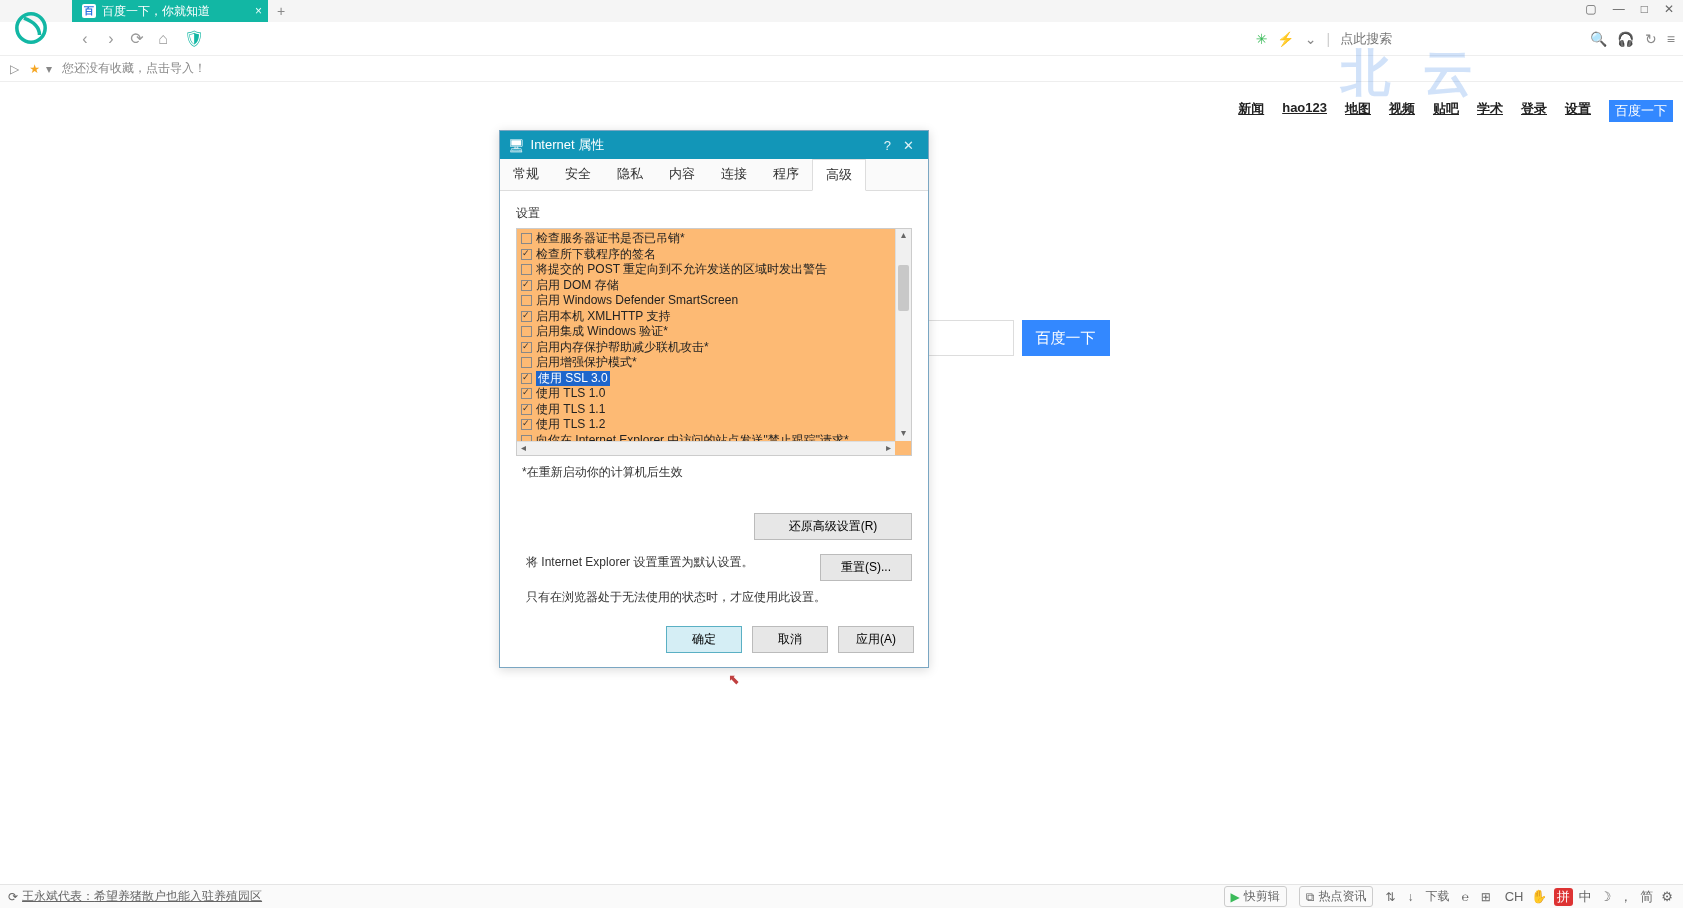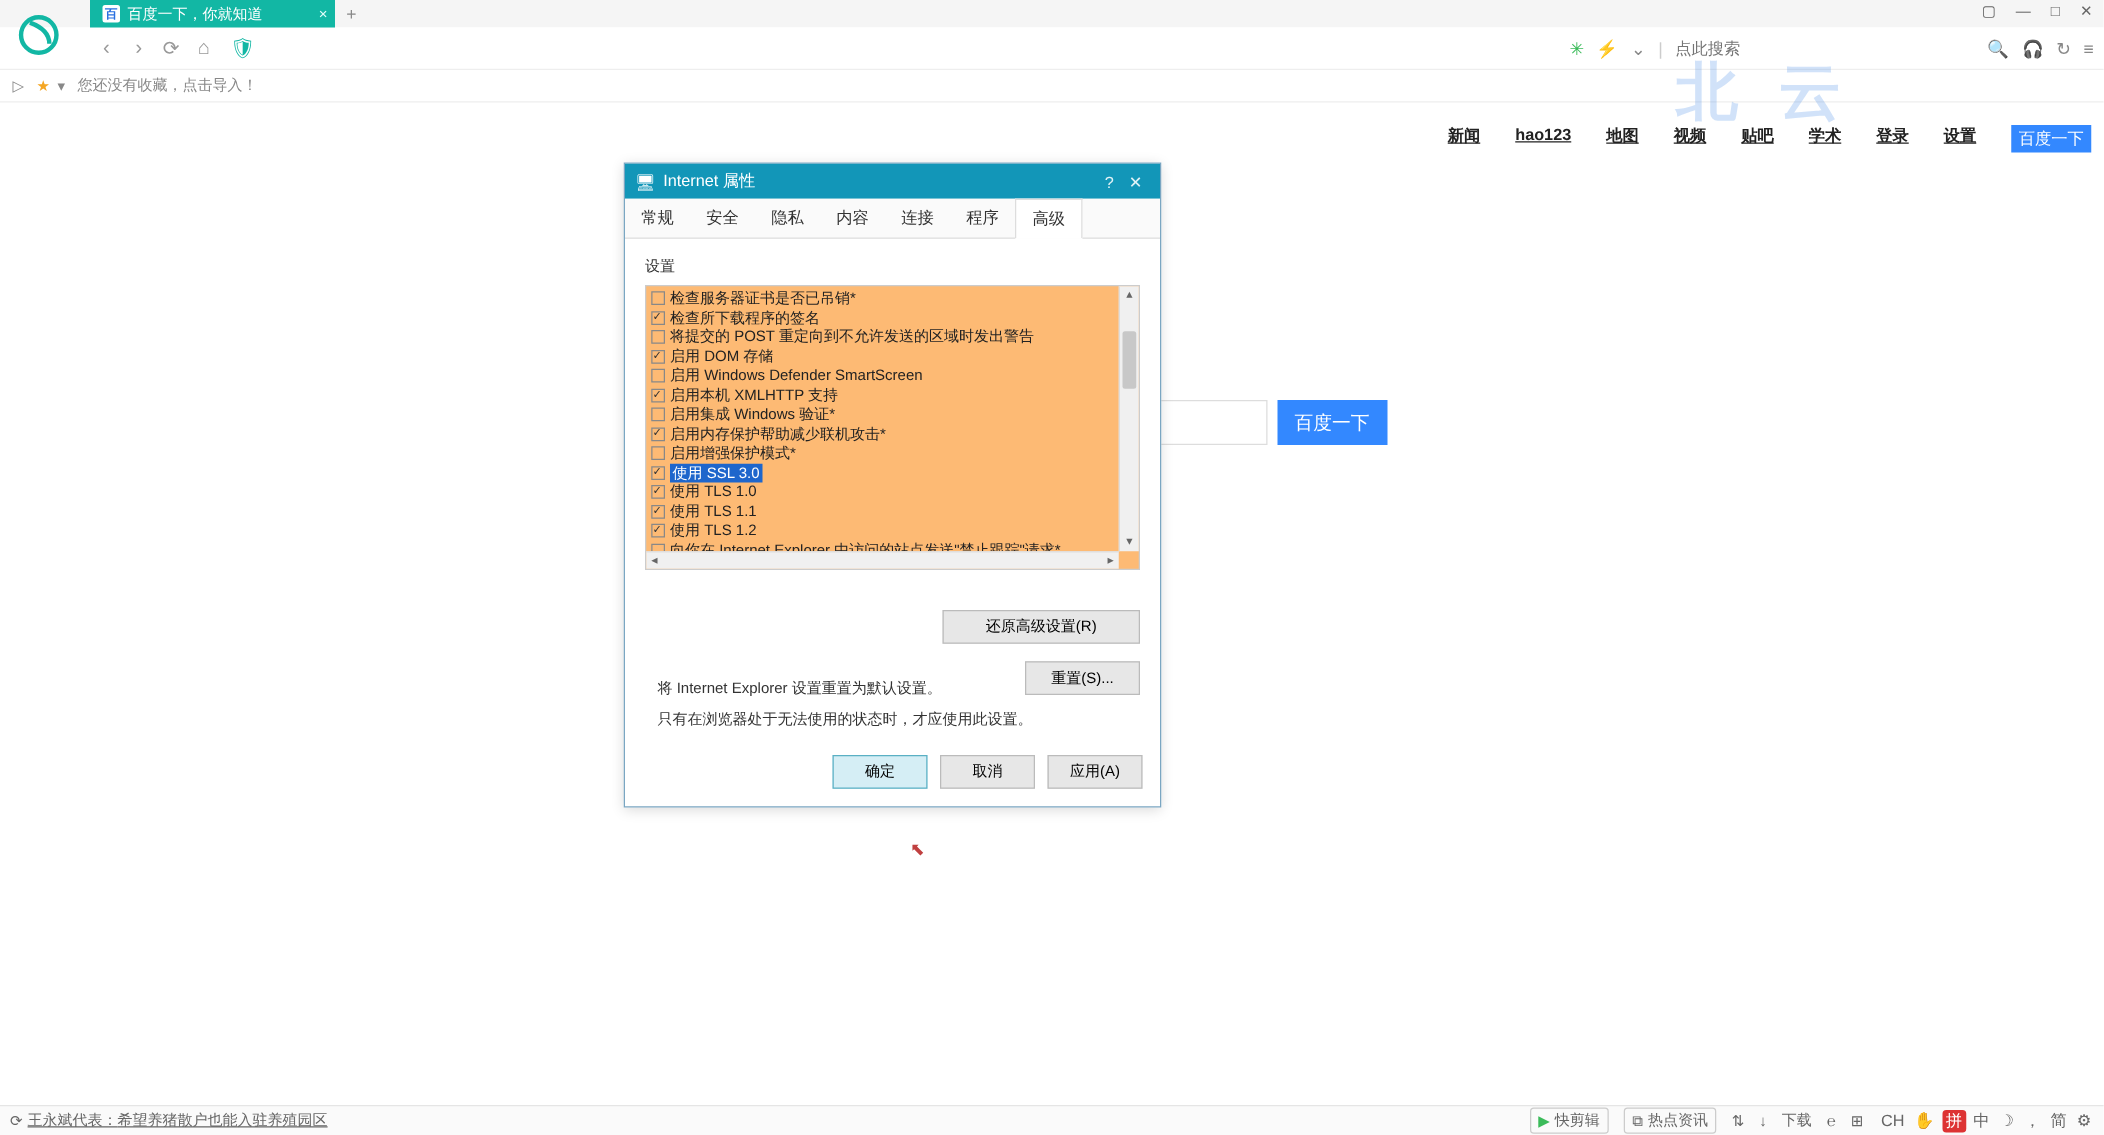--- a/index.html
+++ b/index.html
@@ -29,21 +29,21 @@
 
 .bookmarks { height: 26px; display:flex; align-items:center; padding: 0 10px; border-bottom: 1px solid #eee; font-size: 12px; color:#555; }
 .bookmarks .bk-icon { color:#888; margin-right:10px; }
 .bookmarks .star { color:#f5a623; margin-right:6px; }
 .bookmarks .bk-text { color:#888; }
 
 
 .watermark { position:absolute; right:200px; top:40px; color:#4b8fe8; font-size:50px; opacity:.25; letter-spacing:10px; font-weight:bold; pointer-events:none; font-family: "KaiTi", serif;}
 
 
-.baidu-nav { position: absolute; right: 10px; top: 100px; display: flex; gap: 28px; font-size: 13px; color:#222; font-weight: bold;}
+.baidu-nav { position: absolute; right: 10px; top: 100px; display: flex; gap: 18px; font-size: 13px; color:#222; font-weight: bold;}
 .baidu-nav a { color:#222; text-decoration: underline; cursor:pointer;}
 .baidu-nav .noline { text-decoration:none; }
 .baidu-nav .more-btn { background:#3388ff; color:#fff; padding:2px 6px; text-decoration:none; font-weight:normal;}
 
 .baidu-center { position:absolute; left:50%; top:320px; transform:translateX(-50%); display:flex; align-items:center;}
 .baidu-search-box { width:440px; height:36px; border:1px solid #ddd; background:#fff;}
 .baidu-btn { width:88px; height:36px; background:#3388ff; color:#fff; border:none; font-size:15px; cursor:pointer; margin-left:8px;}
 .cam-icon { position:absolute; right:100px; color:#bbb; font-size:16px; top:8px;}
 
 .footer { position:absolute; left:50%; transform:translateX(-50%); top:705px; text-align:center; font-size:12px; color:#999; line-height:22px;}
@@ -77,21 +77,21 @@
 .hscroll { position:absolute; left:0; right:16px; bottom:0; height:14px; background:#f0f0f0; border-top:1px solid #ddd; display:flex; justify-content:space-between; font-size:10px; color:#666;}
 .hscroll span { padding:0 4px; cursor:pointer;}
 
 .note { font-size:12px; color:#333; margin:8px 0 6px 6px;}
 .restore-row { display:flex; justify-content:flex-end; margin-bottom:14px;margin-top:32px;}
 .dlg-btn { background:#e7e7e7; border:1px solid #bbb; padding:4px 16px; font-size:12px; cursor:pointer;}
 .dlg-btn.primary-hover { background:#d5eef5; border:1px solid #5ab0c4;}
 
 .reset-title { font-size:12px; color:#333; margin-bottom:6px;}
 .reset-row { display:flex; align-items:flex-start; gap:10px; margin-bottom:8px;}
-.reset-desc { font-size:12px; color:#333; flex:1; padding-left:10px;margin-top:13px;}
+.reset-desc { font-size:12px; color:#333; flex:1; padding-left:10px;}
 .reset-note { font-size:12px; color:#333; padding-left:10px; margin-top:6px;}
 
 .modal-actions { display:flex; justify-content:flex-end; gap:10px; padding:10px 14px 14px 14px; }
 
 .cursor-pointer { position:absolute; left:728px; top:671px; font-size:14px; color:#c04040; pointer-events:none;}
 
 
 .statusbar { position:absolute; left:0; right:0; bottom:0; height:24px; border-top:1px solid #e5e5e5; background:#fafafa; display:flex; align-items:center; font-size:12px; color:#666; padding:0 8px;}
 .statusbar .news { display:flex; align-items:center; gap:4px;}
 .statusbar .right-cluster { margin-left:auto; display:flex; align-items:center; gap:12px;}
@@ -256,20 +256,21 @@
       <div class="vscroll">
         <div class="up">▴</div>
         <div class="thumb"></div>
         <div class="down">▾</div>
       </div>
       <div class="hscroll">
         <span>◂</span>
         <span>▸</span>
       </div>
     </div>
+    <div class="note">*在重新启动你的计算机后生效</div>
     <div class="restore-row">
       <button class="dlg-btn" style="width:158px">还原高级设置(R)</button>
     </div>
     <div class="reset-row">
       <div class="reset-desc">将 Internet Explorer 设置重置为默认设置。</div>
       <button class="dlg-btn" style="width:92px">重置(S)...</button>
     </div>
     <div class="reset-note">只有在浏览器处于无法使用的状态时，才应使用此设置。</div>
   </div>
   <div class="modal-actions">

